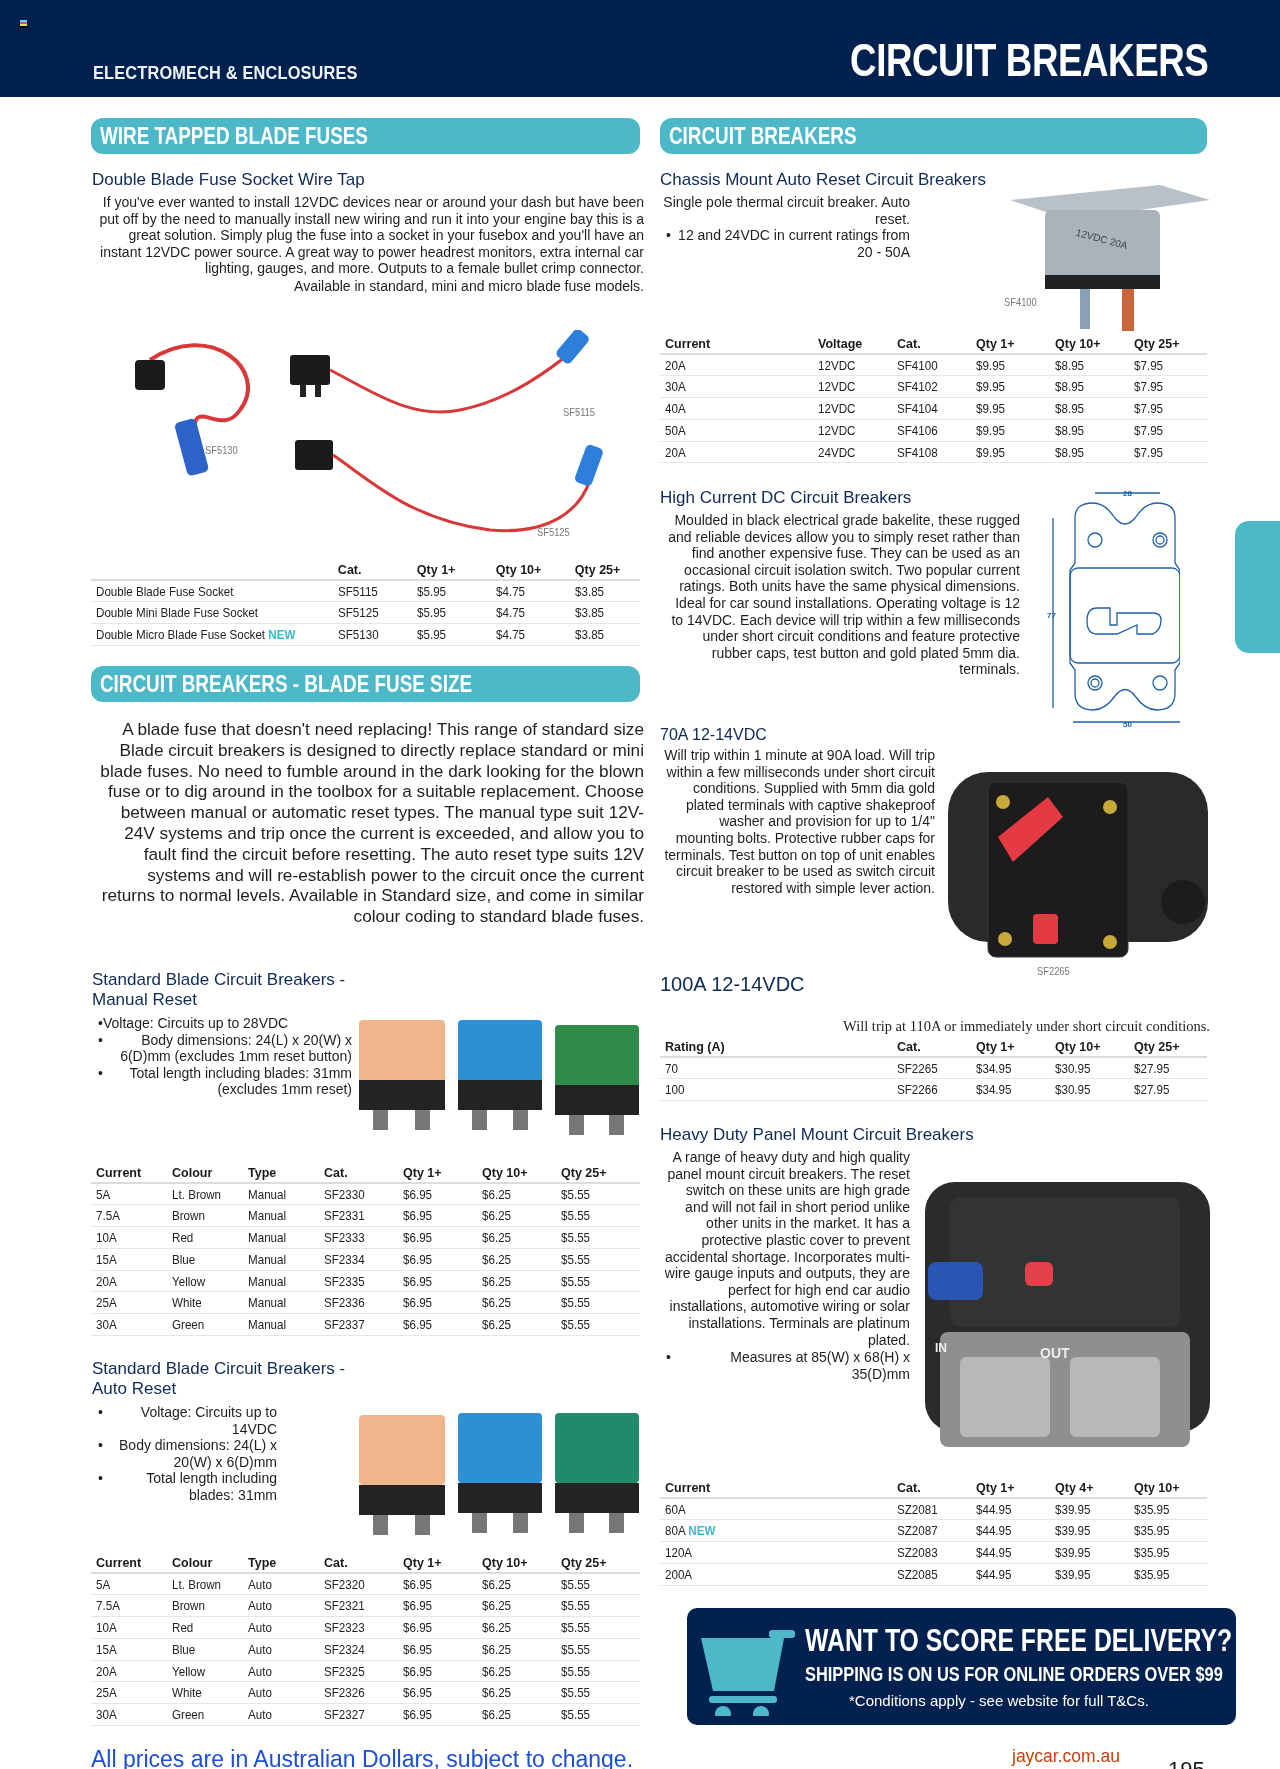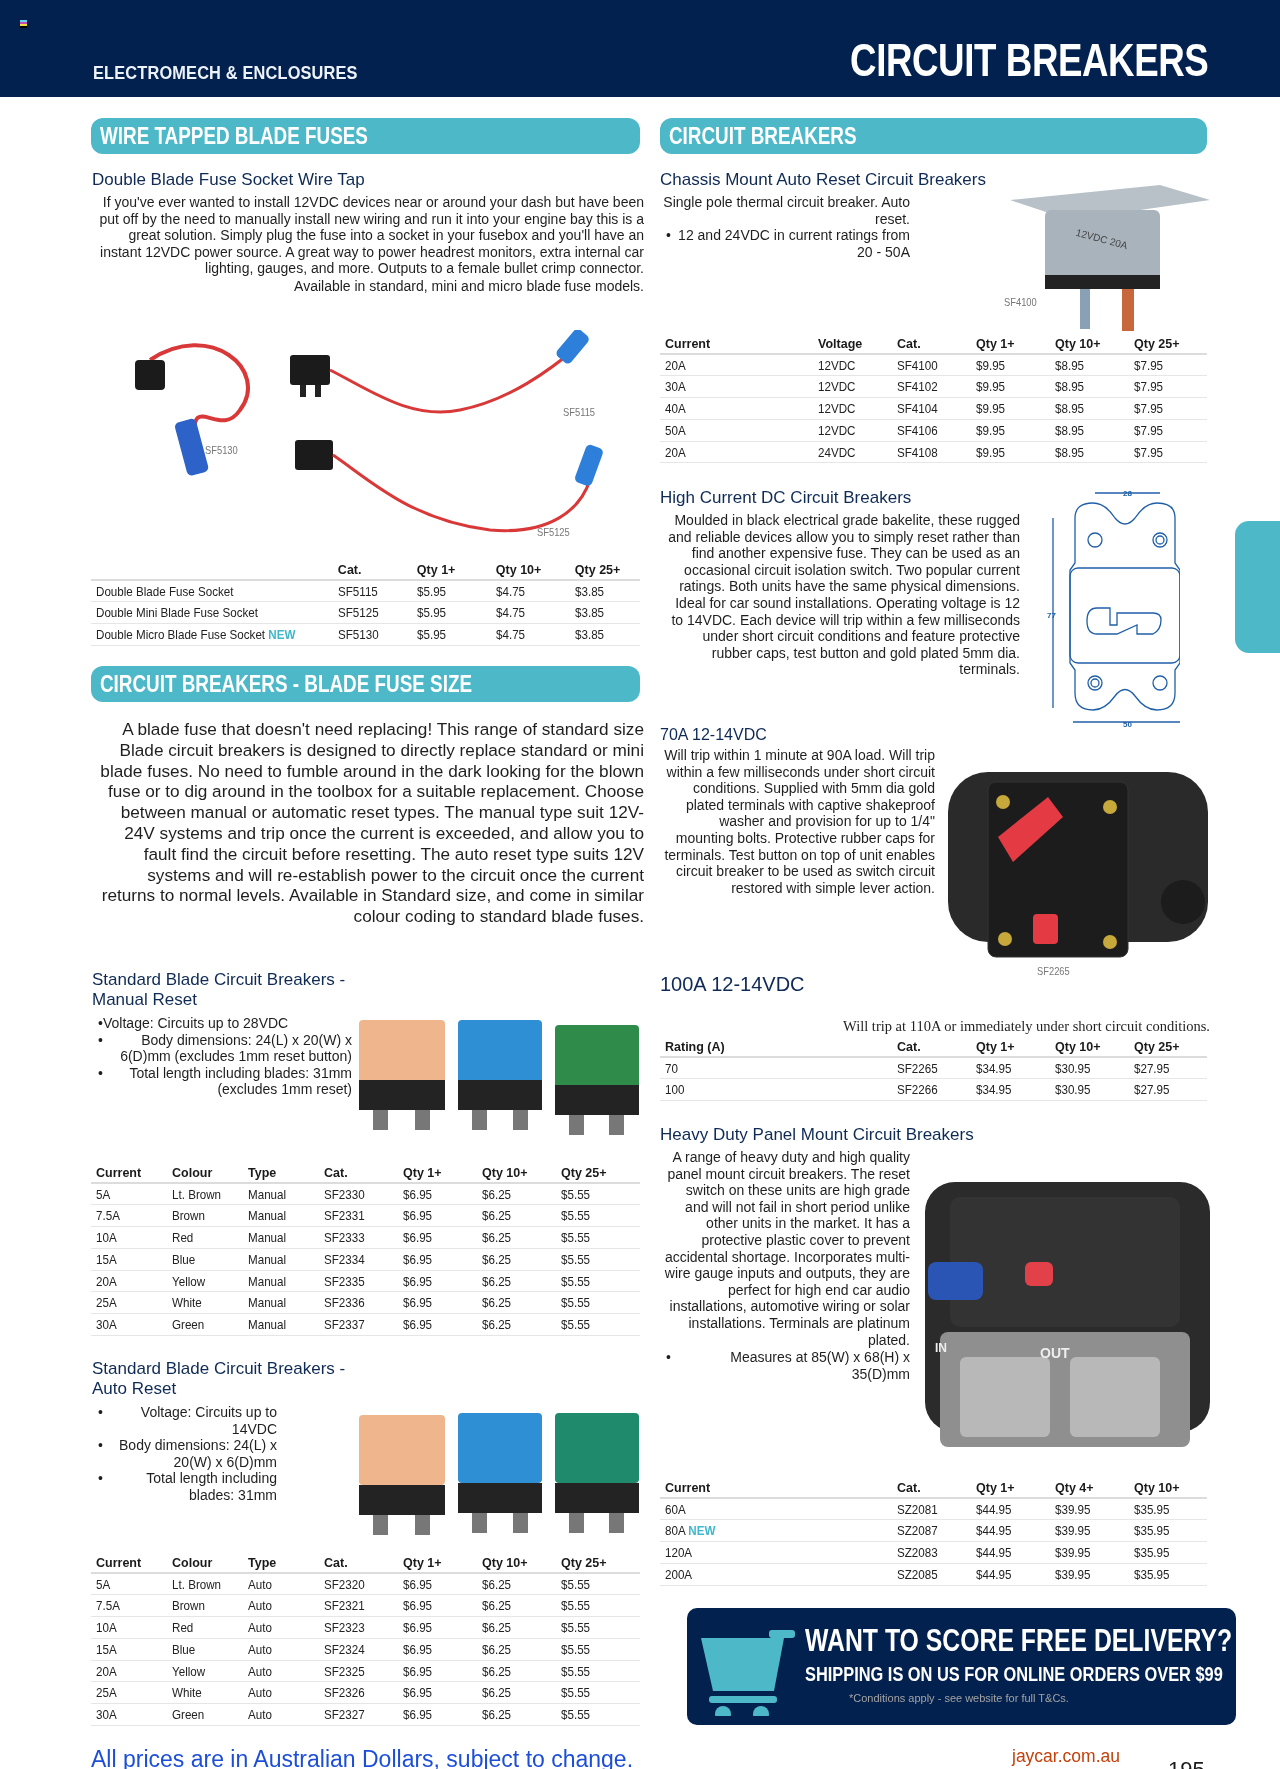--- a/index.html
+++ b/index.html
@@ -33,21 +33,21 @@
   .new { color: #3eb8cb; font-weight: bold; }
 
   .img-box { position: absolute; }
   .footer-note { position: absolute; left: 91px; top: 1746px; font-size: 23px; color: #1d4ed8; }
   .site { position: absolute; left: 1012px; top: 1746px; font-size: 17.5px; color: #c2410c; }
   .page-num { position: absolute; left: 1168px; top: 1743px; font-size: 22px; color: #1a1a1a; margin-top: 14px; }
 
   .promo { position: absolute; left: 658px; top: 1608px; width: 549px; height: 117px; background: #02214f; border-radius: 10px; overflow: hidden; margin-left: 29px; }
   .promo .l1 { position: absolute; left: 118px; top: 15px; color: #fff; font-weight: bold; font-size: 31px; white-space: nowrap; transform: scaleX(0.8); transform-origin: left; }
   .promo .l2 { position: absolute; left: 118px; top: 54px; color: #fff; font-weight: bold; font-size: 21px; white-space: nowrap; transform: scaleX(0.78); transform-origin: left; }
-  .promo .l3 { position: absolute; left: 162px; top: 84px; color: #a3a3a3; font-size: 11px; white-space: nowrap; }
+  .promo .l3 { position: absolute; left: 162px; top: 84px; color: #ffffff; font-size: 15px; white-space: nowrap; }
 </style>
 </head>
 <body>
 
 <div class="header">
   <div class="reg-mark">
     <span style="background:#6ad0f0"></span>
       <span style="background:#c44fb0"></span>
       <span style="background:#f2dc45"></span>
       <span style="background:#000"></span>

